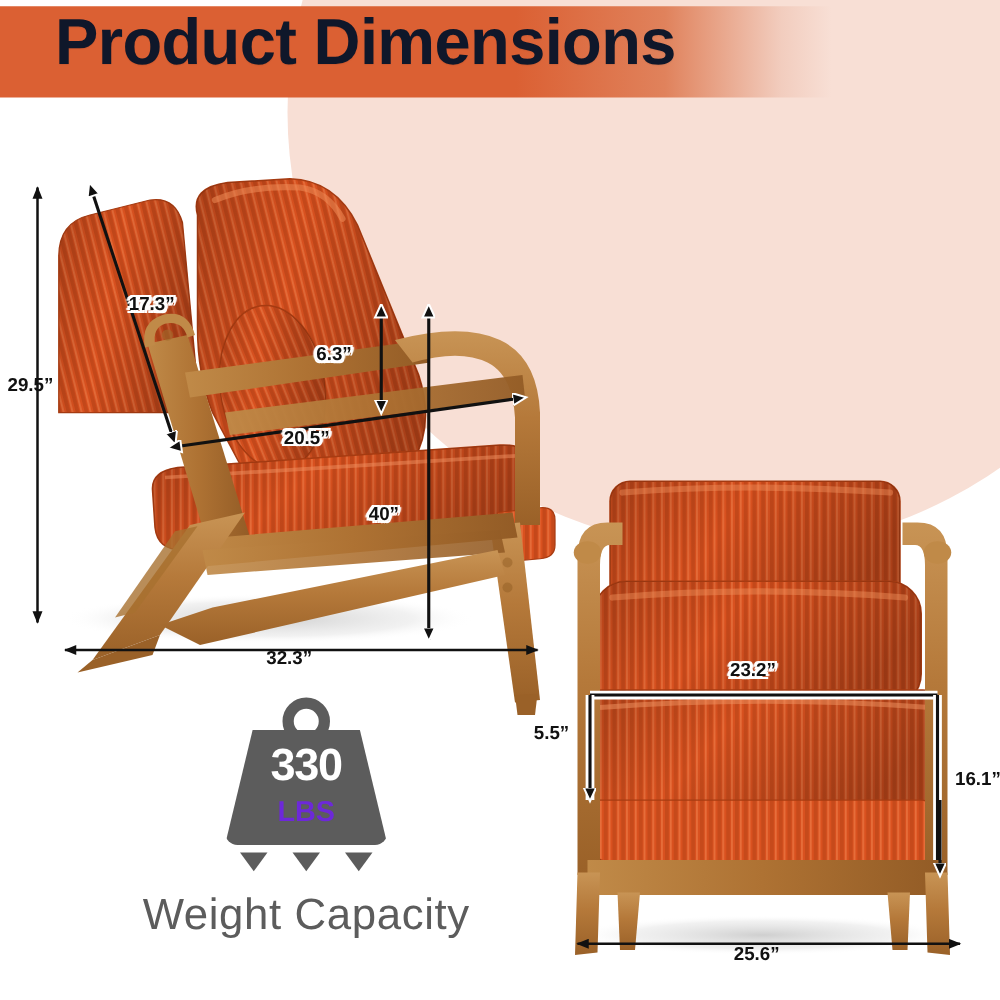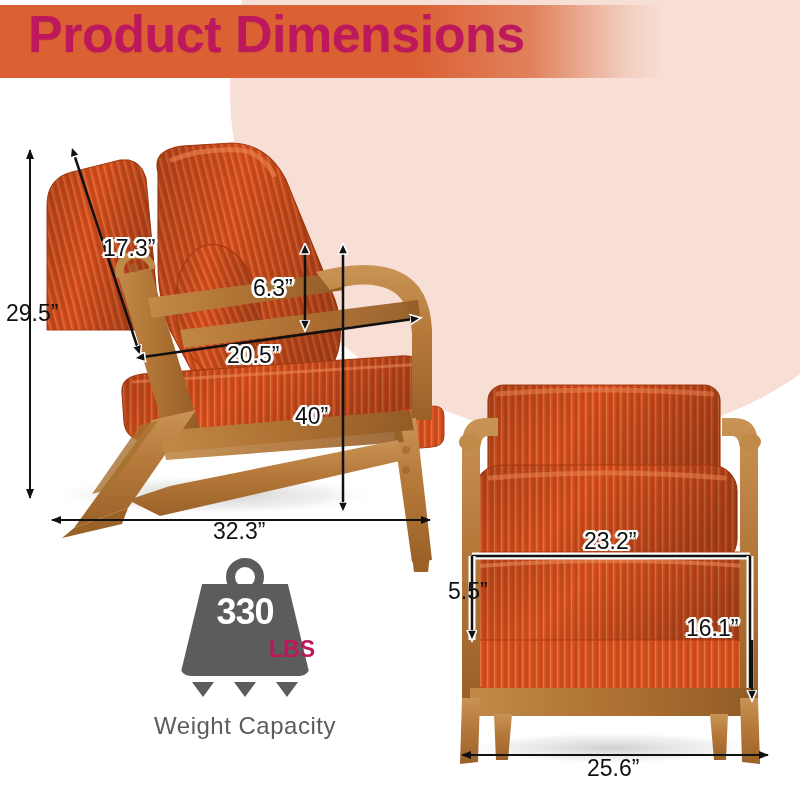--- a/index.html
+++ b/index.html
@@ -31,33 +31,33 @@
   }
 
   
   .banner{
     position:absolute;left:0;top:5px;
     width:665px;height:73px;
     background:linear-gradient(to right,#DB6033 0%,#DB6033 62%,#E0825C 80%,rgba(224,150,122,0.25) 94%,rgba(248,223,213,0) 100%);
     z-index:3;
   }
   .banner-title{
-    position:absolute;left:28px;top:8px;
-    font-size:52px;font-weight:bold;color:#be185d;
+    position:absolute;left:44px;top:8px;
+    font-size:52px;font-weight:bold;color:#0f172a;
     letter-spacing:-0.5px;line-height:1;
     white-space:nowrap;
     text-shadow:0 1px 1px rgba(0,0,0,0.07);
     z-index:4;
   }
 
   
   .layer{position:absolute;left:0;top:0;width:800px;height:800px;z-index:5;}
   .dimtext{
     position:absolute;
-    font-size:23px;font-weight:normal;color:#111;
+    font-size:15px;font-weight:bold;color:#111;
     white-space:nowrap;z-index:9;
     letter-spacing:0px;
   }
   .dimtext.white-out{
     color:#111;
     text-shadow:
       -2px -2px 0 #fff, 2px -2px 0 #fff, -2px 2px 0 #fff, 2px 2px 0 #fff,
       -2px 0 0 #fff, 2px 0 0 #fff, 0 -2px 0 #fff, 0 2px 0 #fff,
       -3px 0 1px #fff, 3px 0 1px #fff;
   }
@@ -80,37 +80,36 @@
     clip-path:polygon(17% 0%,83% 0%,100% 100%,0% 100%);
     border-radius:14px 14px 10px 10px;
   }
   .w-num{
     position:absolute;left:0;right:0;top:36px;
     font-size:36px;font-weight:bold;color:#ffffff;line-height:1;
     letter-spacing:-1px;
   }
   .w-lbs{
     position:absolute;left:0;right:0;top:80px;
-    font-size:23px;font-weight:bold;color:#be185d;line-height:1;
+    font-size:23px;font-weight:bold;color:#6d28d9;line-height:1;
     letter-spacing:0px;
-    text-align:right;
   }
   .w-arrows{
     position:absolute;left:0;right:0;top:124px;
     display:flex;justify-content:center;gap:20px;
   }
   .w-tri{
     width:0;height:0;
     border-left:11px solid transparent;
     border-right:11px solid transparent;
     border-top:15px solid #5C5C5C;
   }
   .weight-label{
     margin-top:14px;
-    font-size:24px;color:#5C5C5C;letter-spacing:0.5px;
+    font-size:35px;color:#5C5C5C;letter-spacing:0.5px;
   }
 
   svg{display:block;}
 </style>
 </head>
 <body>
 
 <div id="canvas">
 
   <div class="bg-blob"></div>
@@ -322,22 +321,22 @@
   </svg>
 
   <div class="dimtext" style="left:6px;top:300px;">29.5”</div>
   <div class="dimtext white-out" style="left:103px;top:235px;">17.3”</div>
   <div class="dimtext white-out" style="left:253px;top:275px;">6.3”</div>
   <div class="dimtext white-out" style="left:227px;top:342px;">20.5”</div>
   <div class="dimtext white-out" style="left:295px;top:403px;">40”</div>
   <div class="dimtext" style="left:213px;top:518px;">32.3”</div>
 
   <div class="dimtext white-out" style="left:584px;top:528px;">23.2”</div>
-  <div class="dimtext" style="left:448px;top:578px;">5.5”</div>
-  <div class="dimtext white-out" style="left:686px;top:615px;">16.1”</div>
+  <div class="dimtext" style="left:427px;top:578px;">5.5”</div>
+  <div class="dimtext white-out" style="left:722px;top:615px;padding-left:42px;">16.1”</div>
   <div class="dimtext" style="left:587px;top:755px;text-align:center;">25.6”</div>
 
   <div class="weight-wrap">
     <div class="weight-icon">
       <div class="w-ring"></div>
       <div class="w-body"></div>
       <div class="w-num">330</div>
       <div class="w-lbs">LBS</div>
       <div class="w-arrows">
         <div class="w-tri"></div>

